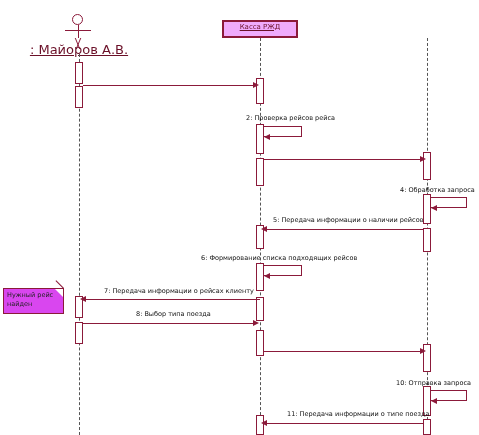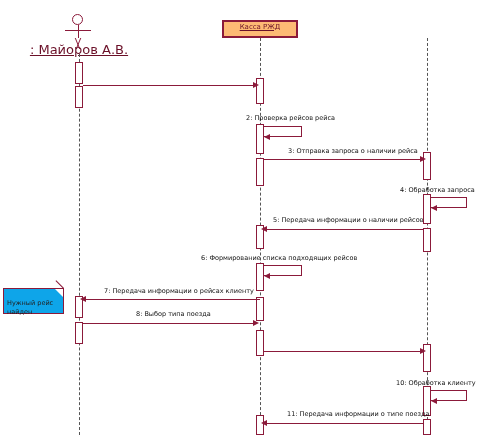--- a/index.html
+++ b/index.html
@@ -73,21 +73,21 @@
     position: absolute;
     font-size: 13px;
     color: #6b1028;
     white-space: nowrap;
     text-decoration: underline;
     text-align: center;
   }
   
   .obj-box {
     position: absolute;
-    background: #fdba74;
+    background: #f0abfc;
     border: 2px solid #8B1A3A;
     box-sizing: border-box;
     display: flex;
     align-items: center;
     justify-content: center;
   }
   .obj-box-label {
     font-size: 7px;
     color: #6b1028;
     white-space: nowrap;
@@ -140,24 +140,24 @@
   .self-msg {
     position: absolute;
     border: 1.3px solid #8B1A3A;
     border-left: none;
     box-sizing: border-box;
     background: transparent;
   }
   
   .note {
     position: absolute;
-    background: #0ea5e9;
+    background: #d946ef;
     border: 1.2px solid #8B1A3A;
     box-sizing: border-box;
-    padding: 10px 3px;
+    padding: 2px 3px;
     font-size: 6.5px;
     color: #222222;
     line-height: 1.35;
   }
   .note-fold {
     position: absolute;
     right: 0;
     top: 0;
     width: 0;
     height: 0;
@@ -219,21 +219,20 @@
   <div class="activation" style="left:423px; top:386px; height:30px;"></div>
   <div class="activation" style="left:423px; top:419px; height:16px;"></div>
 
   <div class="msg-line" style="left:83px; top:85px; width:171px;"></div>
   <div class="msg-arrow right" style="left:253px; top:81.5px;"></div>
 
   <div class="msg-label" style="left:246px; top:114px;">2: Проверка рейсов  рейса</div>
   <div class="self-msg" style="left:264px; top:126px; width:38px; height:11px;"></div>
   <div class="msg-arrow left" style="left:264px; top:133.5px;"></div>
 
-  <div class="msg-label" style="left:288px; top:147px;">3: Отправка запроса о наличии рейса</div>
   <div class="msg-line" style="left:264px; top:159px; width:157px;"></div>
   <div class="msg-arrow right" style="left:420px; top:155.5px;"></div>
 
   <div class="msg-label" style="left:400px; top:186px;">4: Обработка запроса</div>
   <div class="self-msg" style="left:431px; top:197px; width:36px; height:11px;"></div>
   <div class="msg-arrow left" style="left:431px; top:204.5px;"></div>
 
   <div class="msg-label" style="left:273px; top:216px;text-align:right;">5: Передача информации о наличии рейсов</div>
   <div class="msg-line" style="left:266px; top:229px; width:157px;"></div>
   <div class="msg-arrow left" style="left:261px; top:225.5px;"></div>
@@ -252,21 +251,21 @@
   <div class="msg-line" style="left:85px; top:299px; width:175px;"></div>
   <div class="msg-arrow left" style="left:80px; top:295.5px;"></div>
 
   <div class="msg-label" style="left:136px; top:310px;">8: Выбор типа поезда</div>
   <div class="msg-line" style="left:83px; top:323px; width:171px;"></div>
   <div class="msg-arrow right" style="left:253px; top:319.5px;"></div>
 
   <div class="msg-line" style="left:264px; top:351px; width:157px;"></div>
   <div class="msg-arrow right" style="left:420px; top:347.5px;"></div>
 
-  <div class="msg-label" style="left:396px; top:379px;">10: Обработка клиенту</div>
+  <div class="msg-label" style="left:396px; top:379px;">10: Отправка запроса</div>
   <div class="self-msg" style="left:431px; top:390px; width:36px; height:11px;"></div>
   <div class="msg-arrow left" style="left:431px; top:397.5px;"></div>
 
   <div class="msg-label" style="left:272px; top:410px;margin-left:15px;">11: Передача информации о типе поезда</div>
   <div class="msg-line" style="left:266px; top:423px; width:157px;"></div>
   <div class="msg-arrow left" style="left:261px; top:419.5px;"></div>
 
 </div>
 
 </body></html>

